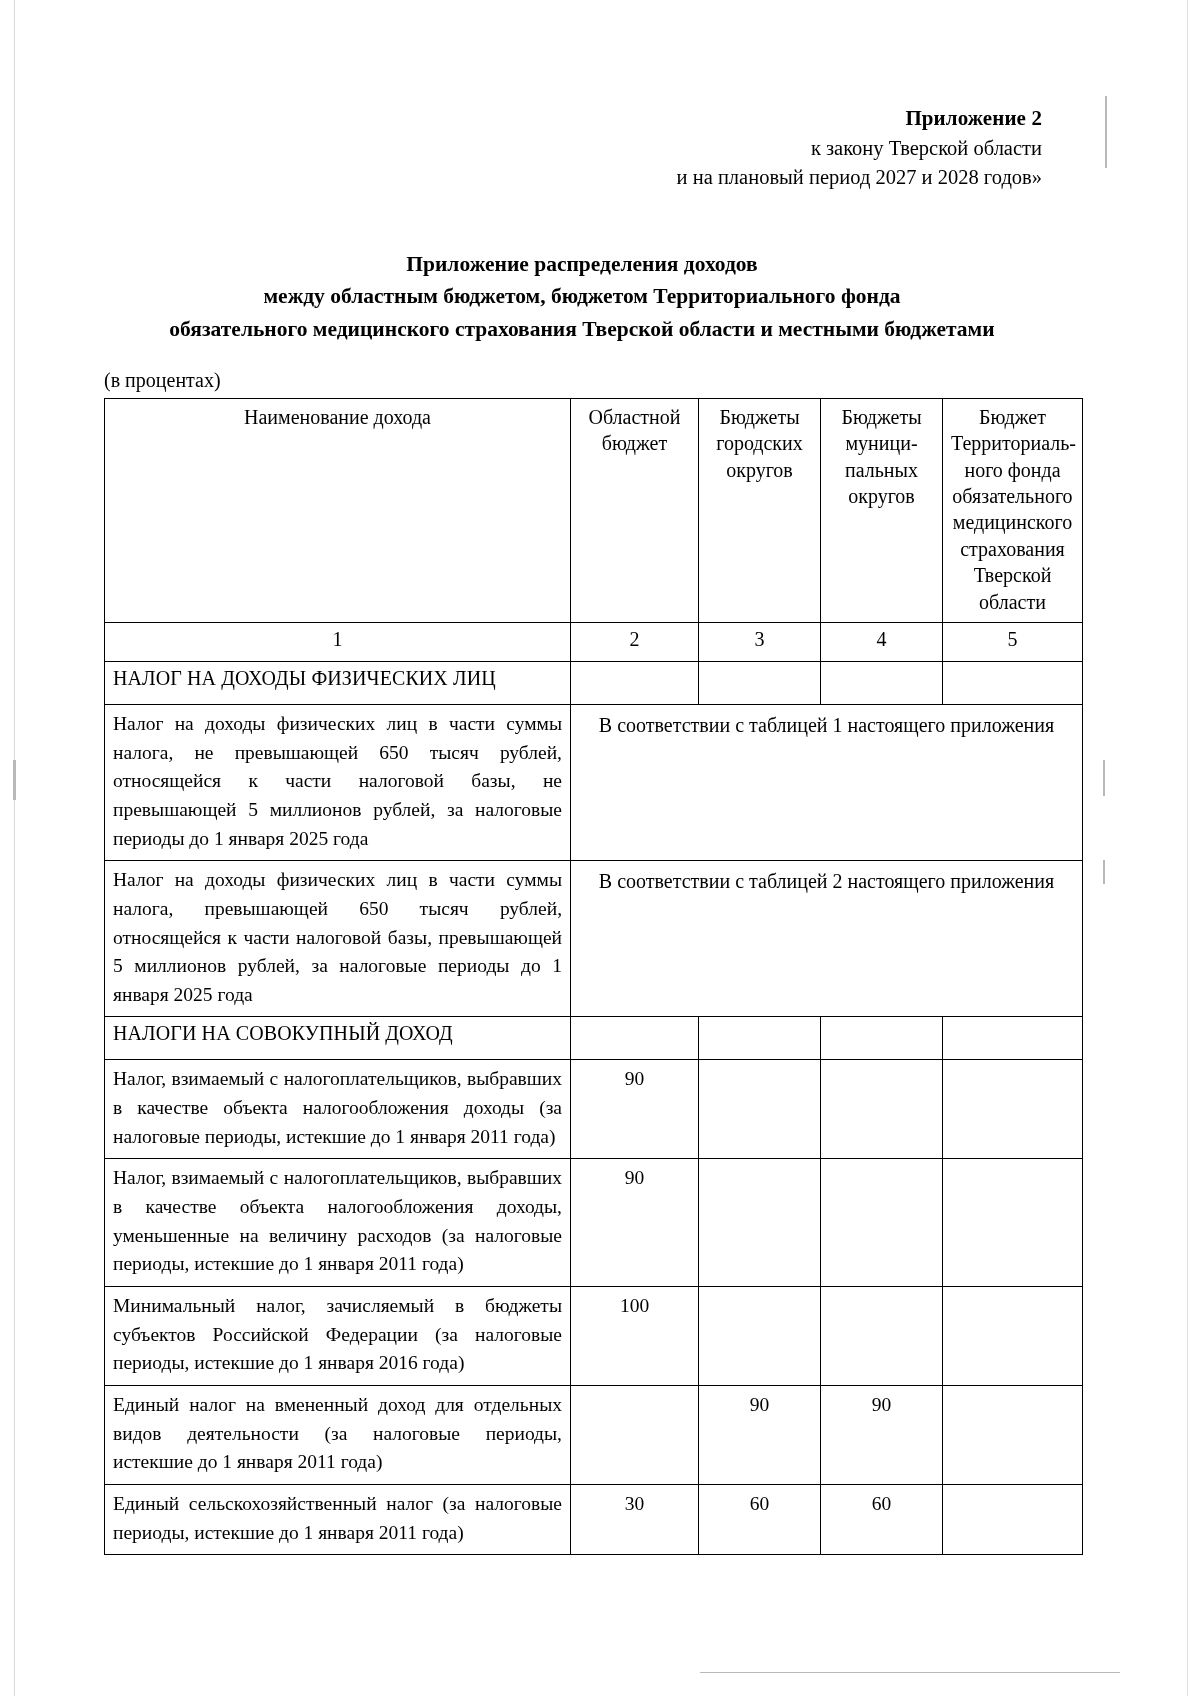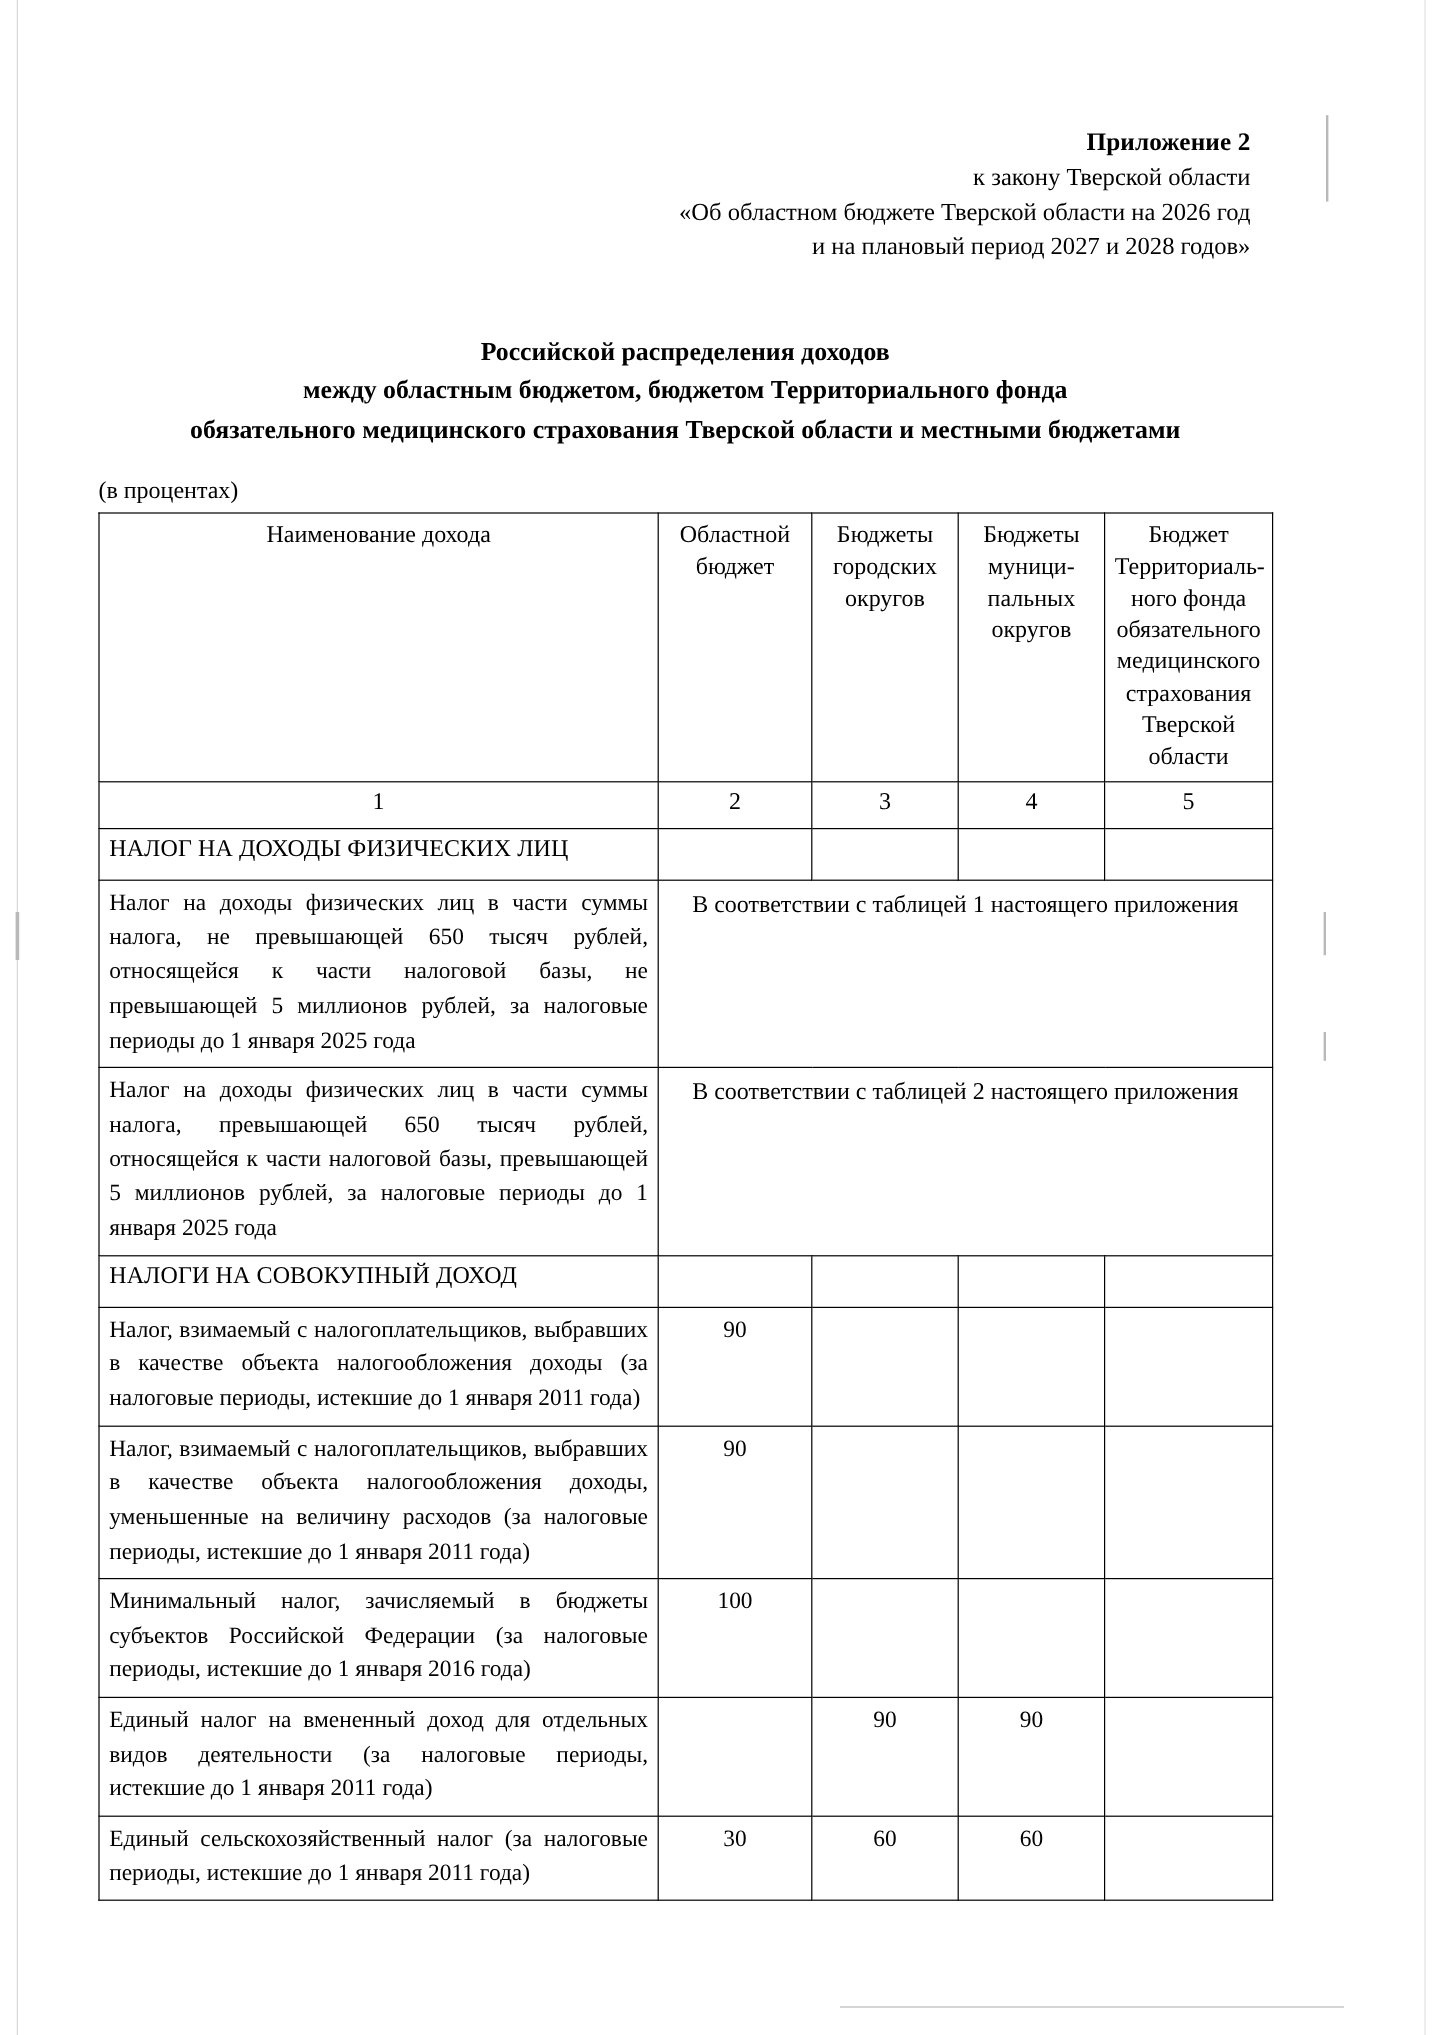--- a/index.html
+++ b/index.html
@@ -41,21 +41,21 @@
     height: 1696px;
     background: #e2e2e2;
   }
   .scan-mark {
     position: absolute;
     background: #b9b9b9;
   }
 
   .content {
     position: relative;
-    padding: 0 100px 0 82px;
+    padding: 0 100px 0 104px;
   }
 
   
   .doc-ref {
     text-align: right;
     padding-top: 104px;
     font-size: 20.5px;
     line-height: 1.42;
     padding-right: 58px;
   }
@@ -169,26 +169,25 @@
   <div class="scan-mark" style="left:1103px; top:760px; width:2px; height:36px;"></div>
   <div class="scan-mark" style="left:1103px; top:860px; width:2px; height:24px;"></div>
   <div class="scan-mark" style="left:700px; top:1672px; width:420px; height:1px;"></div>
   <div class="scan-mark" style="left:13px; top:760px; width:3px; height:40px;"></div>
 
   <div class="content">
 
     <div class="doc-ref">
       <div class="ref-title">Приложение 2</div>
       <div class="ref-line">к закону Тверской области</div>
-      <div class="ref-line">«Об областном бюджете Тверской области на 2026 год</div>
       <div class="ref-line">и на плановый период 2027 и 2028 годов»</div>
     </div>
 
     <div class="doc-title">
-      <div>Российской распределения доходов</div>
+      <div>Приложение распределения доходов</div>
       <div>между областным бюджетом, бюджетом Территориального фонда</div>
       <div>обязательного медицинского страхования Тверской области и местными бюджетами</div>
     </div>
 
     <div class="units-note">(в процентах)</div>
 
     <table class="norm">
       <colgroup>
         <col class="c-name">
         <col class="c-obl">

